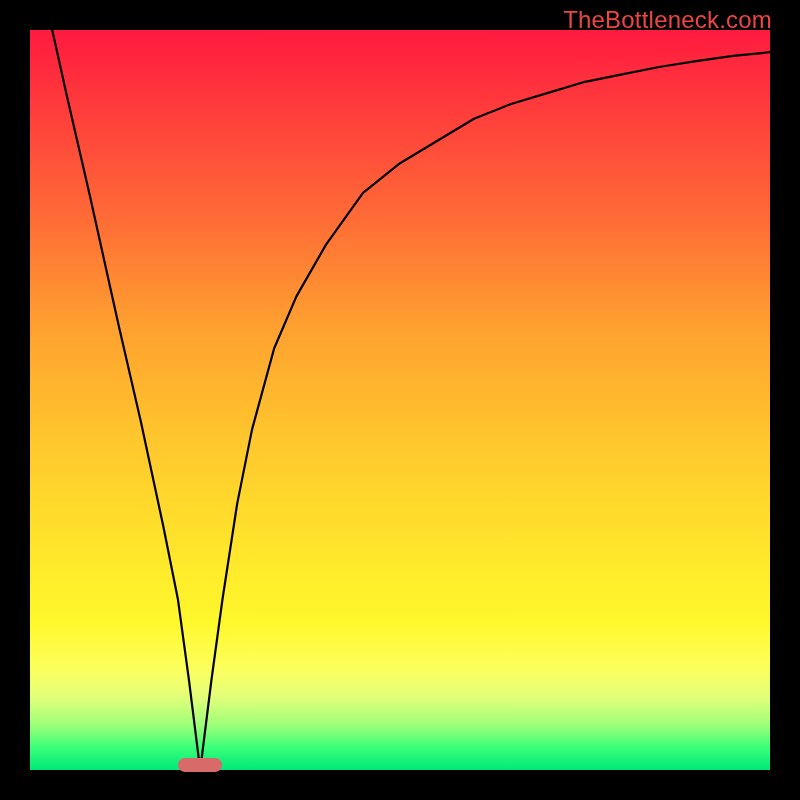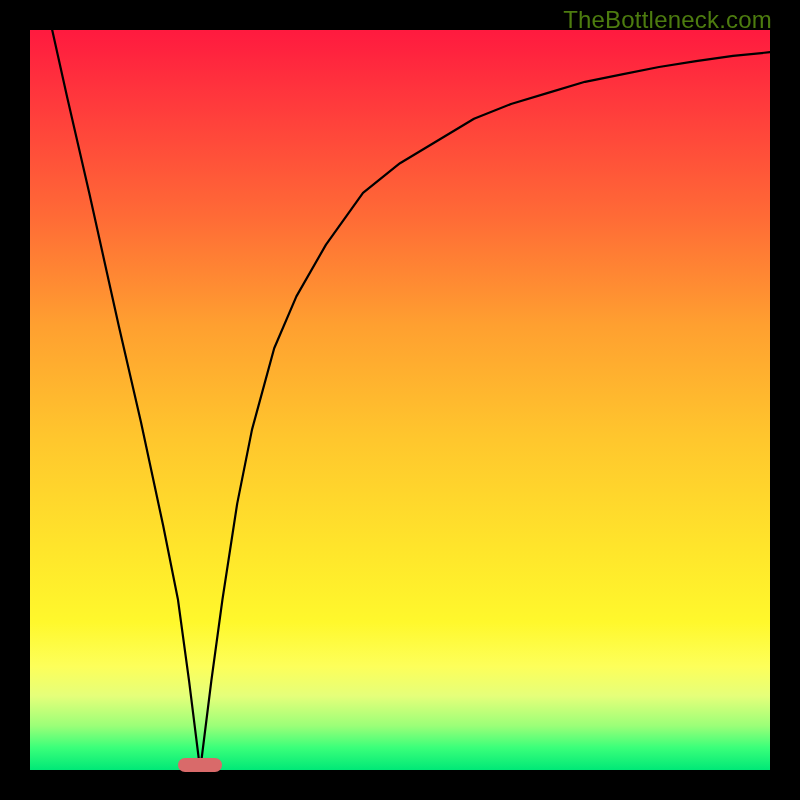--- a/index.html
+++ b/index.html
@@ -30,21 +30,21 @@
       #3aff7a 97%,
       #00e877 100%
     );
   }
   .watermark {
     position: absolute;
     top: 6px;
     right: 28px;
     font-family: Arial, Helvetica, sans-serif;
     font-size: 24px;
-    color: #4d7c0f;
+    color: #ef4444;
     font-weight: 500;
     letter-spacing: 0.2px;
   }
   svg.curve {
     position: absolute;
     left: 0; top: 0;
     width: 740px; height: 740px;
     overflow: visible;
   }
   .marker {

